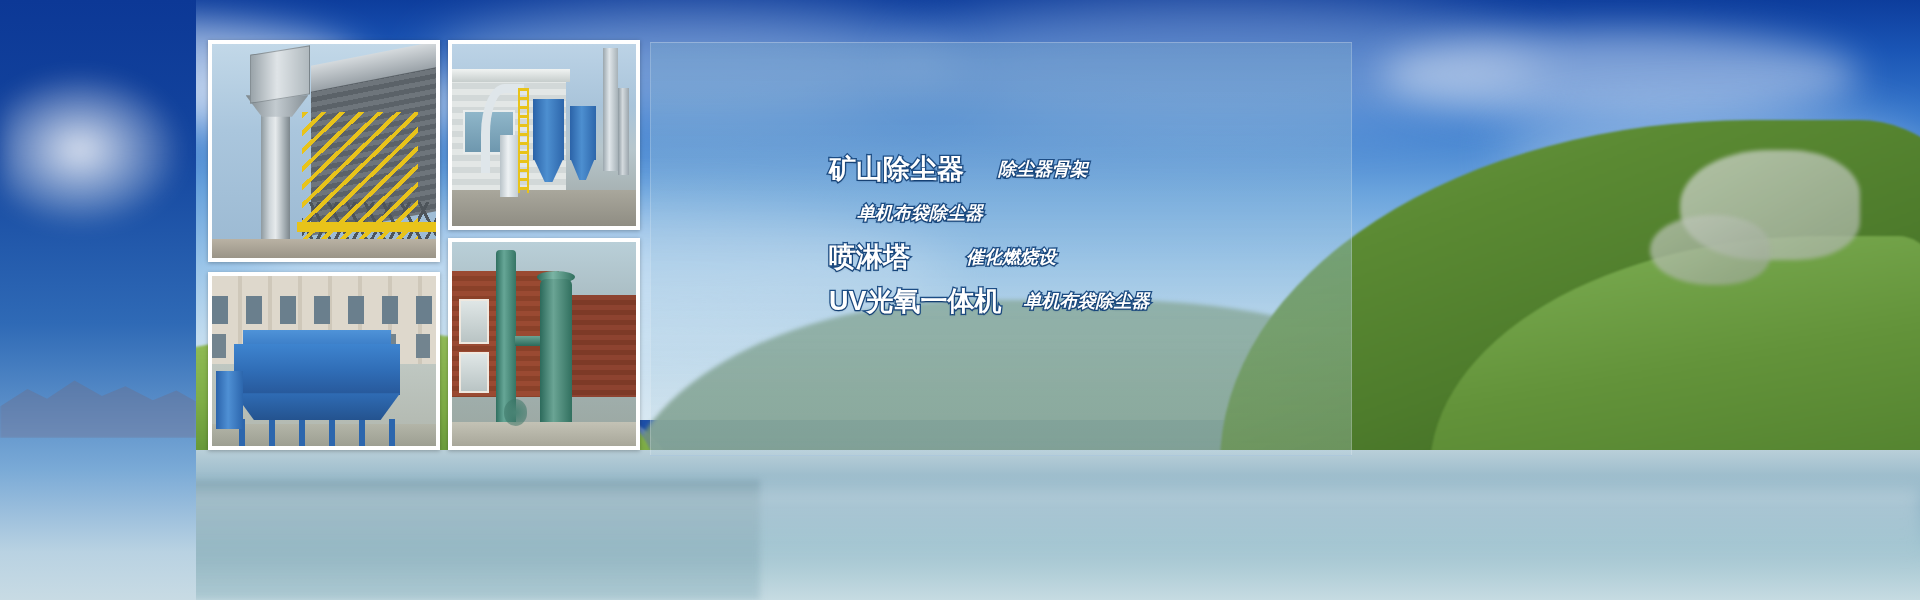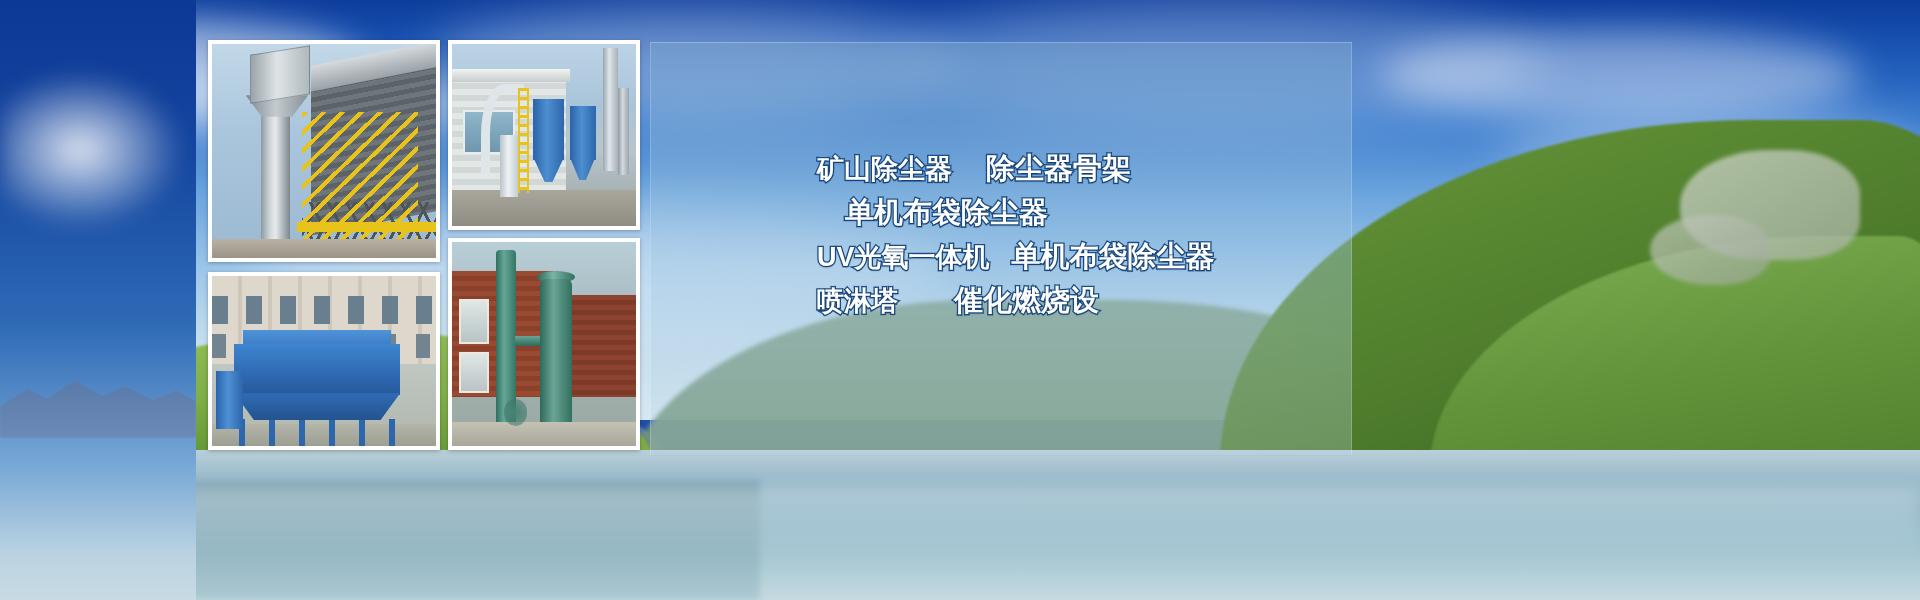--- a/index.html
+++ b/index.html
@@ -167,28 +167,28 @@
   
   .panel{position:absolute;left:650px;top:42px;width:700px;height:412px;
       background:linear-gradient(180deg,rgba(123,168,206,.46) 0%,rgba(150,191,222,.40) 40%,rgba(176,207,226,.34) 70%,rgba(190,214,226,.28) 100%);
       border:1px solid rgba(255,255,255,.20);}
 
   .headline{position:absolute;left:0;top:22px;width:700px;text-align:center;
       font-size:54px;font-weight:bold;letter-spacing:1px;color:#ffffff;line-height:1.1;
       -webkit-text-stroke:3px #1d4e86;paint-order:stroke fill;
       text-shadow:0 2px 3px rgba(10,40,80,.55);white-space:nowrap;}
 
-  .prod-list{position:absolute;left:0;top:104px;width:700px;}
+  .prod-list{position:absolute;left:12px;top:104px;width:700px;}
   .prod-row{display:flex;align-items:center;height:44px;padding-left:166px;box-sizing:border-box;}
   .prod-a{font-size:27px;font-weight:bold;color:#ffffff;
       -webkit-text-stroke:2.6px #1d4e86;paint-order:stroke fill;
       text-shadow:0 1px 2px rgba(10,40,80,.5);white-space:nowrap;}
-  .prod-b{font-size:29px;font-weight:bold;color:#ffffff;
+  .prod-b{font-size:18px;font-weight:bold;color:#ffffff;
       -webkit-text-stroke:2.6px #1d4e86;paint-order:stroke fill;
-      text-shadow:0 1px 2px rgba(10,40,80,.5);white-space:nowrap;}
+      text-shadow:0 1px 2px rgba(10,40,80,.5);white-space:nowrap;font-style:italic;}
   .sp-0{width:34px;} .sp-1{width:28px;} .sp-2{width:22px;}
   .sp-3{width:22px;} .sp-4{width:56px;}
 </style>
 </head>
 <body>
 
 <div class="banner">
 
   <div class="sky"></div>
   <div class="cloud" style="left:-60px;top:20px;width:420px;height:90px;opacity:.55;"></div>
@@ -288,27 +288,27 @@
         <span class="prod-b">除尘器骨架</span>
       </div>
 
       <div class="prod-row">
         <span class="sp-1"></span>
         <span class="prod-b">单机布袋除尘器</span>
       </div>
 
 
       <div class="prod-row">
+        <span class="prod-a">喷淋塔</span>
+        <span class="sp-4"></span>
+        <span class="prod-b">催化燃烧设</span>
+      </div>
+
+      <div class="prod-row">
         <span class="prod-a">UV光氧一体机</span>
         <span class="sp-3"></span>
         <span class="prod-b">单机布袋除尘器</span>
       </div>
 
-      <div class="prod-row">
-        <span class="prod-a">喷淋塔</span>
-        <span class="sp-4"></span>
-        <span class="prod-b">催化燃烧设</span>
-      </div>
-
     </div>
   </div>
 
 </div>
 
 </body></html>

